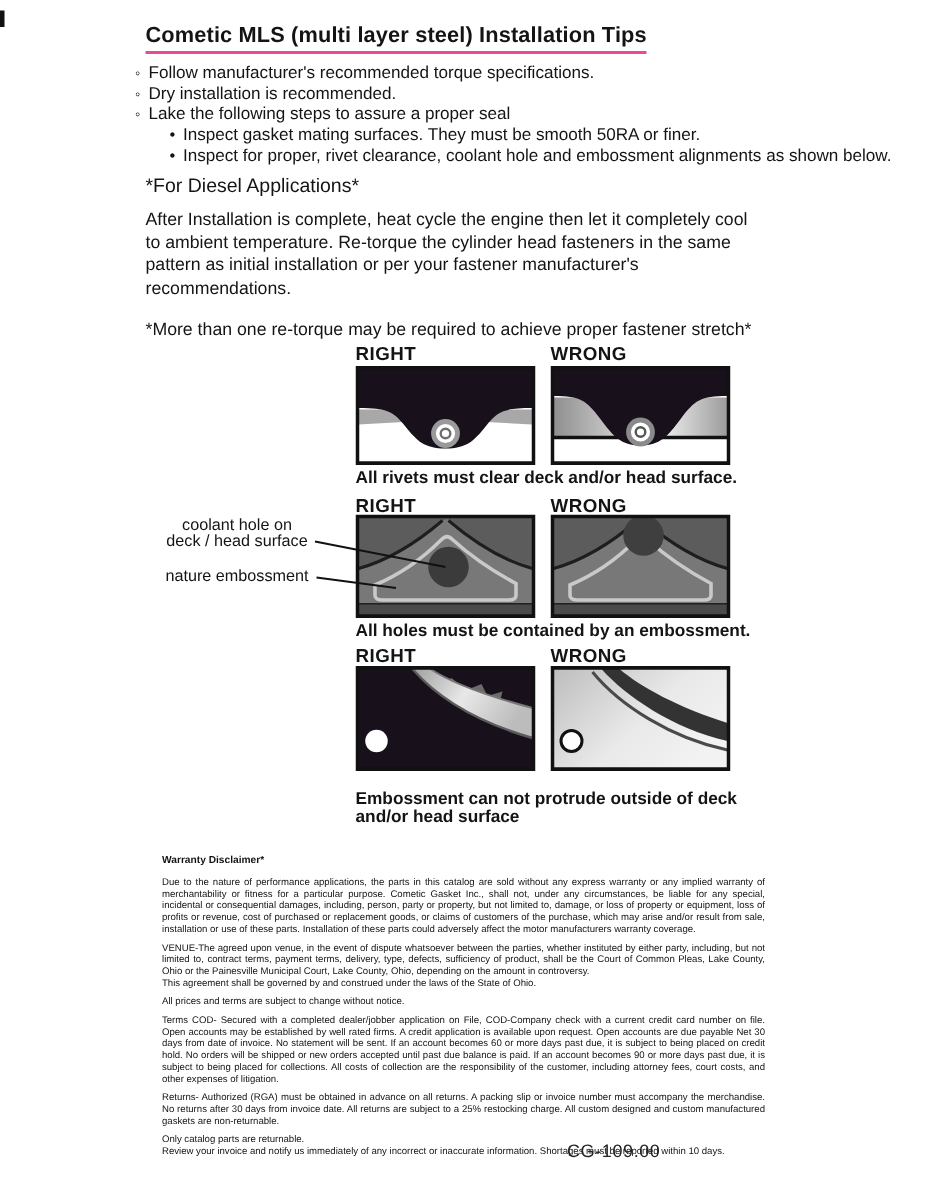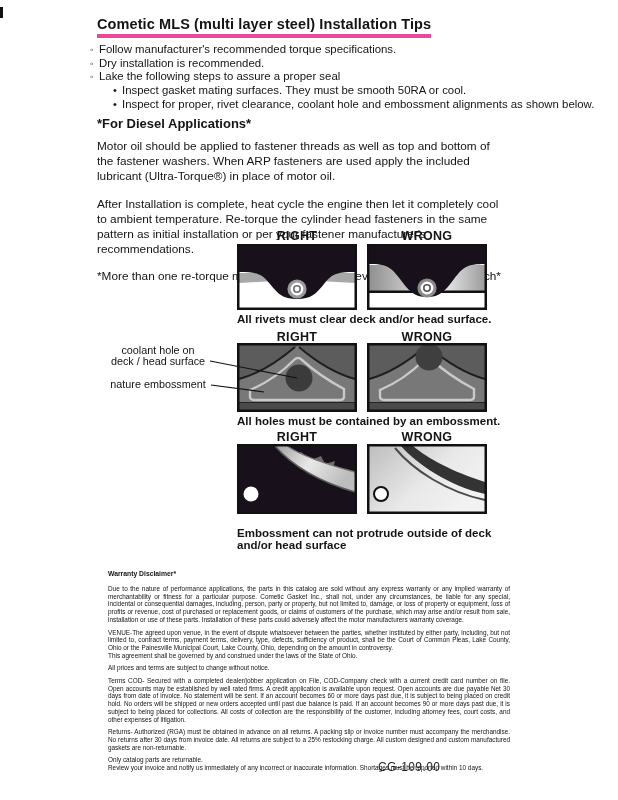--- a/index.html
+++ b/index.html
@@ -7,36 +7,36 @@
   body {
     width:618px; height:800px; position:relative; overflow:hidden;
     font-family:"Liberation Sans", sans-serif; color:#141414;
     -webkit-font-smoothing:antialiased;
   }
   .edge-mark { position:absolute; left:0; top:7px; width:3px; height:11px; background:#111; }
 
   .title {
     position:absolute; left:97px; top:16px;
     font-size:14.5px; font-weight:bold; letter-spacing:0.1px;
-    border-bottom:4px solid #ec4899; padding-bottom:2px; display:inline-block;
+    border-bottom:2px solid #ec4899; padding-bottom:2px; display:inline-block;
     white-space:nowrap;
   }
 
   .tips { position:absolute; left:90px; top:43px; font-size:11.4px; }
   .tip { display:flex; align-items:baseline; line-height:13.7px; white-space:nowrap; }
   .tip .mk { width:9px; font-size:10px; flex:0 0 9px; }
   .tip.sub { margin-left:23px; }
   .tip.sub .mk { font-size:11px; }
 
   .diesel { position:absolute; left:97px; top:116px; width:412px; }
-  .diesel h2 { font-size:13px; font-weight:bold; margin-bottom:8px; }
+  .diesel h2 { font-size:13px; font-weight:normal; margin-bottom:8px; }
   .diesel p { font-size:11.8px; line-height:15.2px; margin-bottom:12px; }
   .diesel .note { margin-bottom:0; }
 
-  .dg-label { position:absolute; width:120px; text-align:center; font-size:12.5px; font-weight:bold; letter-spacing:0.3px; }
+  .dg-label { position:absolute; width:120px; text-align:left; font-size:12.5px; font-weight:bold; letter-spacing:0.3px; }
   .panel { position:absolute; display:block; }
   .dg-caption { position:absolute; left:237px; font-size:11.5px; font-weight:bold; line-height:11.5px; white-space:pre-line; }
 
   .anno { position:absolute; left:106px; width:104px; text-align:center; font-size:10.8px; line-height:11.3px; white-space:pre-line; }
   .leader { position:absolute; left:208px; top:350px; }
 
   .disclaimer { position:absolute; left:108px; top:570px; width:402px; }
   .disclaimer h3 { font-size:6.8px; font-weight:bold; margin-bottom:8px; }
   .disclaimer p { font-size:6.4px; line-height:7.7px; margin-bottom:5px; text-align:justify; }
   .disclaimer p.no-gap { margin-bottom:0; }
@@ -58,31 +58,30 @@
   <div class="tip">
       <span class="mk">◦</span>
       <span>Dry installation is recommended.</span>
     </div>
   <div class="tip">
       <span class="mk">◦</span>
       <span>Lake the following steps to assure a proper seal</span>
     </div>
   <div class="tip sub">
       <span class="mk">•</span>
-      <span>Inspect gasket mating surfaces.  They must be smooth 50RA or cool.</span>
+      <span>Inspect gasket mating surfaces.  They must be smooth 50RA or finer.</span>
     </div>
   <div class="tip sub">
       <span class="mk">•</span>
       <span>Inspect for proper, rivet clearance, coolant hole and embossment alignments as shown below.</span>
     </div>
 </div>
 
 <div class="diesel">
   <h2>*For Diesel Applications*</h2>
-  <p>Motor oil should be applied to fastener threads as well as top and bottom of the fastener washers. When ARP fasteners are used apply the included lubricant (Ultra-Torque®) in place of motor oil.</p>
   <p>After Installation is complete, heat cycle the engine then let it completely cool to ambient temperature. Re-torque the cylinder head fasteners in the same pattern as initial installation or per your fastener manufacturer's recommendations.</p>
   <p class="note">*More than one re-torque may be required to achieve proper fastener stretch*</p>
 </div>
 
 <div class="dg-label" style="left:237px; top:229px;">RIGHT</div>
 <div class="dg-label" style="left:367px; top:229px;">WRONG</div>
 
 <svg class="panel" style="left:237px; top:244px;" width="120" height="66" viewBox="0 0 120 66">
   <rect x="1.5" y="1.5" width="117" height="63" fill="#ffffff"></rect>
   <path d="M2,29 L46,29 L38,37 L2,39 Z" fill="#a8a8a8"></path>

